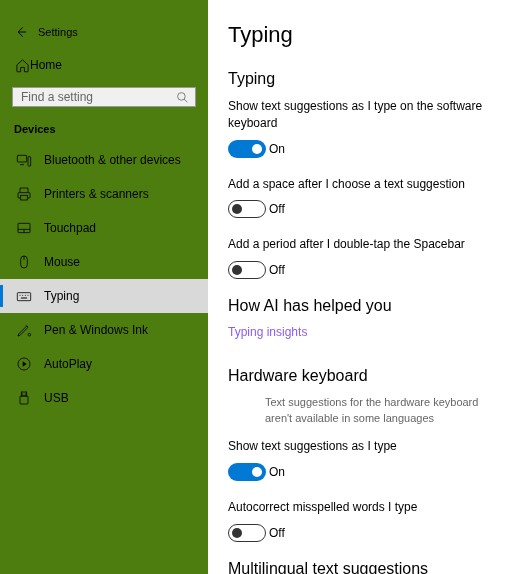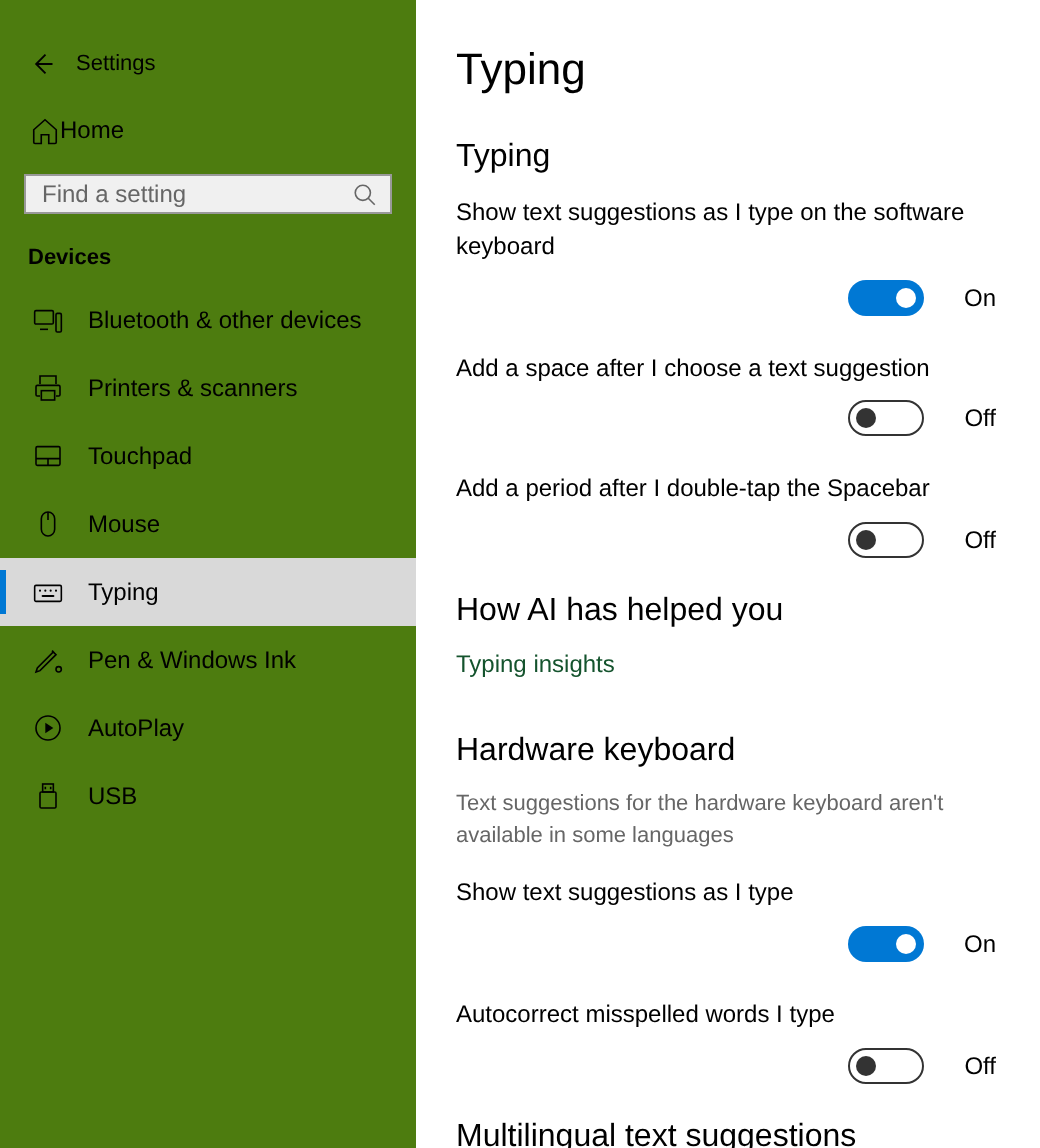--- a/index.html
+++ b/index.html
@@ -15,30 +15,30 @@
     .search-box input::placeholder { color: #666; }
     .search-icon { position: absolute; right: 6px; color: #666; }
     .group-header { font-size: 11px; font-weight: 600; padding: 6px 14px 8px 14px; }
     .nav-item { display: flex; align-items: center; gap: 12px; padding: 9px 14px 9px 16px; cursor: pointer; font-size: 12px; position: relative; }
     .nav-item.active { background: #d9d9d9; }
     .nav-item.active::before { content: ''; position: absolute; left: 0; top: 6px; bottom: 6px; width: 3px; background: #0078d4; }
     .content { flex: 1; padding: 22px 22px 12px 20px; overflow-y: auto; }
     .page-title { font-size: 22px; font-weight: 400; margin-bottom: 22px; }
     .section-title { font-size: 16px; font-weight: 400; margin-bottom: 10px; margin-top: 8px; }
     .setting-label { font-size: 12px; margin-bottom: 8px; line-height: 1.4; }
-    .setting-desc { font-size: 11px; color: #666; margin-bottom: 12px; line-height: 1.4; }
-    .toggle-row { display: flex; align-items: center; gap: 20px; margin-bottom: 18px; justify-content: flex-end; }
+    .setting-desc { font-size: 11px; color: #666; margin-bottom: 12px; line-height: 1.4; margin-left: 37px; }
+    .toggle-row { display: flex; align-items: center; gap: 3px; margin-bottom: 18px; }
     .toggle { width: 38px; height: 18px; border-radius: 9px; position: relative; cursor: pointer; }
     .toggle.on { background: #0078d4; }
     .toggle.off { background: #fff; border: 1px solid #333; }
     .toggle .knob { width: 10px; height: 10px; border-radius: 50%; position: absolute; top: 50%; transform: translateY(-50%); }
     .toggle.on .knob { background: #fff; right: 4px; }
     .toggle.off .knob { background: #333; left: 3px; }
     .toggle-state { font-size: 12px; }
-    .link { color: #14532d; font-size: 12px; cursor: pointer; margin-bottom: 20px; display: inline-block; }
+    .link { color: #8b5cf6; font-size: 12px; cursor: pointer; margin-bottom: 20px; display: inline-block; }
     svg { display: block; }
   </style>
 </head>
 <body>
 
 <div class="sidebar">
   <div class="top-row">
     <span class="back-arrow">
       <svg width="14" height="14" viewBox="0 0 24 24" fill="none" stroke="#000" stroke-width="1.6">
           <path d="M15 4l-8 8 8 8M7 12h14"></path>

